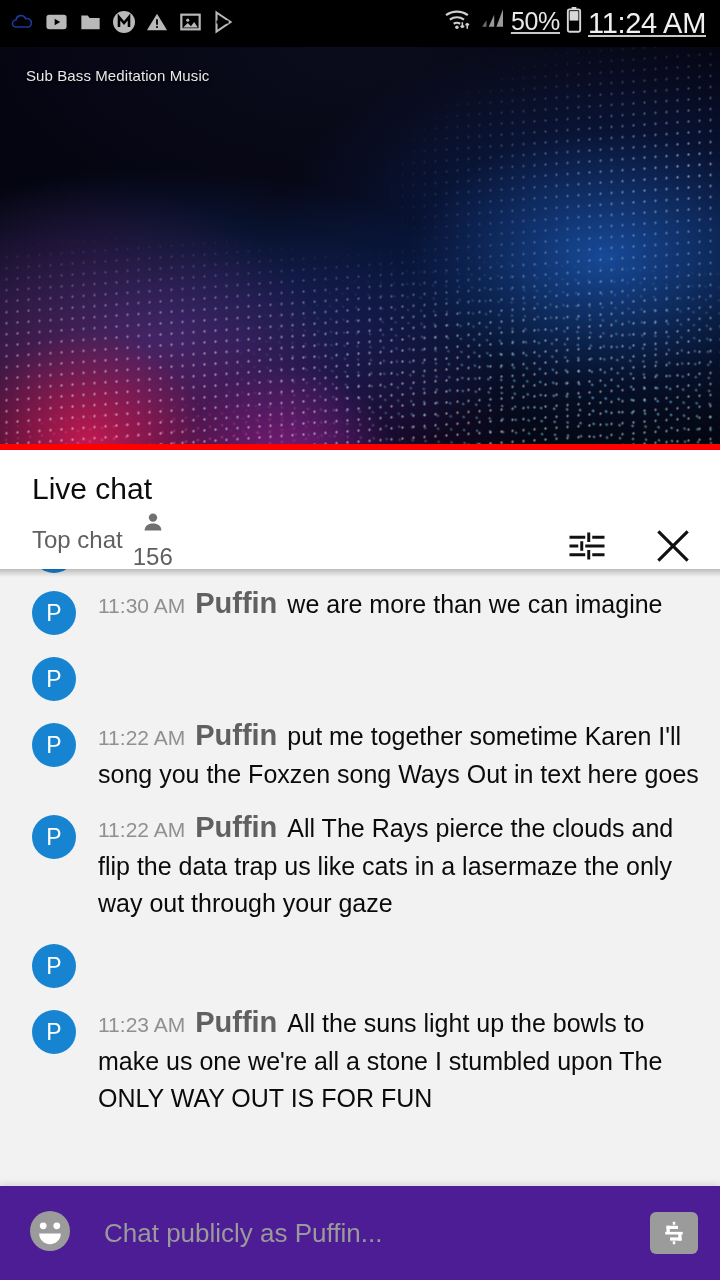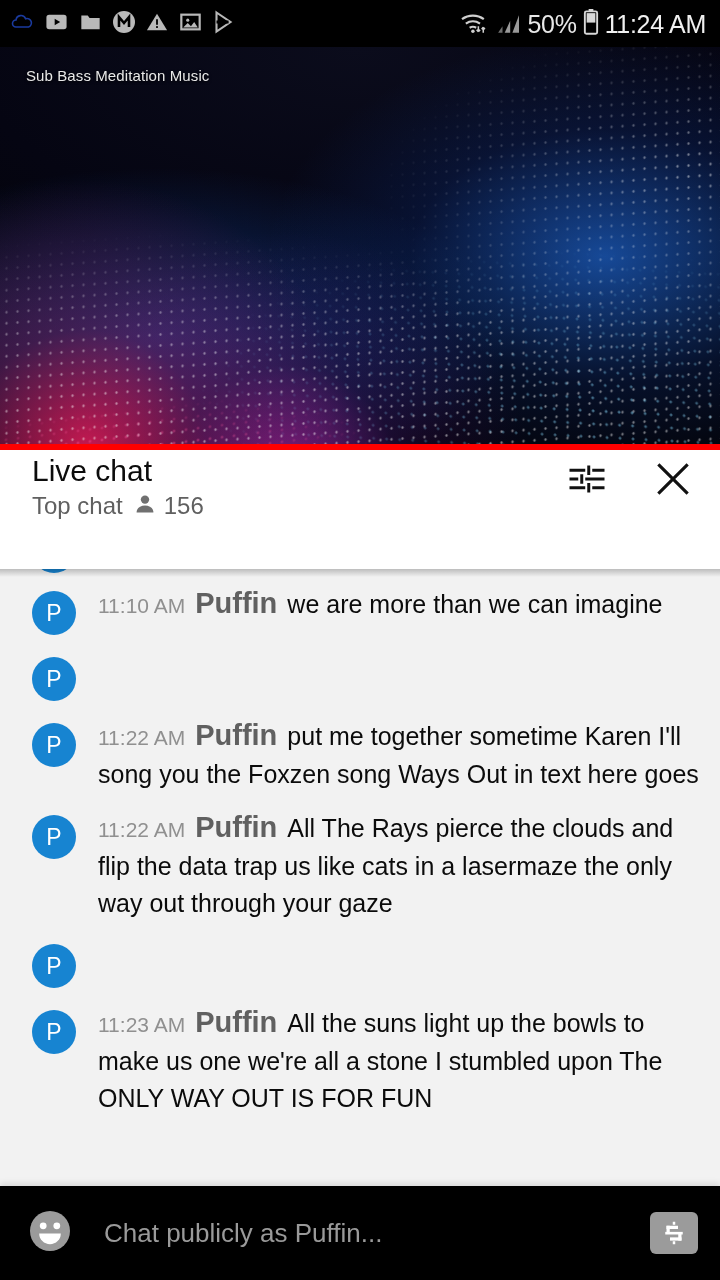--- a/index.html
+++ b/index.html
@@ -9,24 +9,24 @@
     background:#ffffff;
   }
 
   
   .status-bar{
     position:absolute; top:0; left:0; width:720px; height:47px;
     background:#000; display:flex; align-items:center;
     padding:0 14px 0 8px; color:#c8c8c8;
   }
   .status-left{ display:flex; align-items:center; gap:9px; }
-  .status-right{ margin-left:auto; display:flex; align-items:flex-end; gap:6px; }
+  .status-right{ margin-left:auto; display:flex; align-items:flex-start; gap:6px;text-decoration:underline; }
   .sicon{ display:block; }
   .batt-pct{ font-size:25px; color:#e8e8e8; letter-spacing:-.3px; font-weight:400;}
-  .clock{ font-size:25px; color:#f0f0f0; letter-spacing:-.3px; font-weight:400;}
+  .clock{ font-size:29px; color:#f0f0f0; letter-spacing:-.3px; font-weight:400;}
 
   
   .video{
     position:absolute; top:47px; left:0; width:720px; height:403px;
     overflow:hidden; background:#3b82f6;
   }
   .video-bg{
     position:absolute; inset:0;
     background:
       radial-gradient(circle at 12% 100%, rgba(232,26,86,.85) 0%, rgba(160,20,90,.35) 16%, rgba(0,0,0,0) 36%),
@@ -75,28 +75,28 @@
   }
   .progress-track{
     position:absolute; left:0; bottom:0; width:720px; height:6px;
     background:#c00; 
   }
   .progress-fill{ width:100%; height:100%; background:#ff0000; }
 
   
   .chat-header{
     position:absolute; top:456px; left:0; width:720px; height:113px;
-    background:#fff; display:flex; align-items:flex-start; padding:0 24px 0 32px;
+    background:#fff; display:flex; align-items:flex-end; padding:0 24px 0 32px;
     z-index:5;
   }
   .chat-header-texts{ display:flex; flex-direction:column; gap:6px; }
   .chat-title{ font-size:30px; color:#0c0c0c; font-weight:400; line-height:1; }
   .chat-sub{ display:flex; align-items:center; gap:10px; }
   .chat-sub-mode{ font-size:24px; color:#606060; line-height:1; }
-  .viewers{ display:flex; align-items:center; gap:7px; }
+  .viewers{ display:flex; align-items:center; gap:7px;flex-direction:column; }
   .viewers-count{ font-size:24px; color:#606060; line-height:1; }
   .header-actions{ margin-left:auto; display:flex; align-items:center; gap:40px; }
   .hbtn{ width:46px; height:46px; display:flex; align-items:center; justify-content:center; cursor:pointer; }
 
   
   .chat-list{
     position:absolute; top:569px; left:0; width:720px; height:617px;
     background:#f2f2f2; overflow:hidden;
   }
   .list-shadow-top{
@@ -113,21 +113,21 @@
     margin:6px 22px 0 32px; font-weight:400;
   }
   .msg-body{ flex:1; font-size:25px; line-height:37px; color:#0b0b0b; word-wrap:break-word;}
   .ts{ color:#909090; font-size:21px; margin-right:10px; }
   .author{ color:#606060; font-weight:bold; font-size:29px; margin-right:10px; }
   .emoji{ font-size:34px; vertical-align:-6px; }
 
   
   .input-bar{
     position:absolute; left:0; bottom:0; width:720px; height:94px;
-    background:#000000; display:flex; align-items:center; padding:0 22px 0 26px;
+    background:#4c1d95; display:flex; align-items:center; padding:0 22px 0 26px;
     box-shadow:0 -3px 6px rgba(0,0,0,.10);
   }
   .input-placeholder{
     margin-left:30px; font-size:26px; color:#9a9a9a; flex:1;
     white-space:nowrap; overflow:hidden;
   }
   .superchat-btn{
     width:48px; height:42px; border-radius:6px; background:#9b9b9b;
     display:flex; align-items:center; justify-content:center;
   }
@@ -257,21 +257,21 @@
   <div class="list-inner">
 
     <div class="msg" style="height:26px;overflow:hidden;padding-top:0;padding-bottom:0;">
       <div class="avatar" style="margin-top:-22px;">P</div>
       <div class="msg-body"></div>
     </div>
 
     <div class="msg">
       <div class="avatar">P</div>
       <div class="msg-body">
-        <span class="ts">11:10 AM</span><span class="author">Puffin</span><span>we are more than we can imagine</span>
+        <span class="ts">11:30 AM</span><span class="author">Puffin</span><span>we are more than we can imagine</span>
       </div>
     </div>
 
     <div class="msg">
       <div class="avatar">P</div>
     </div>
 
     <div class="msg">
       <div class="avatar">P</div>
       <div class="msg-body">

